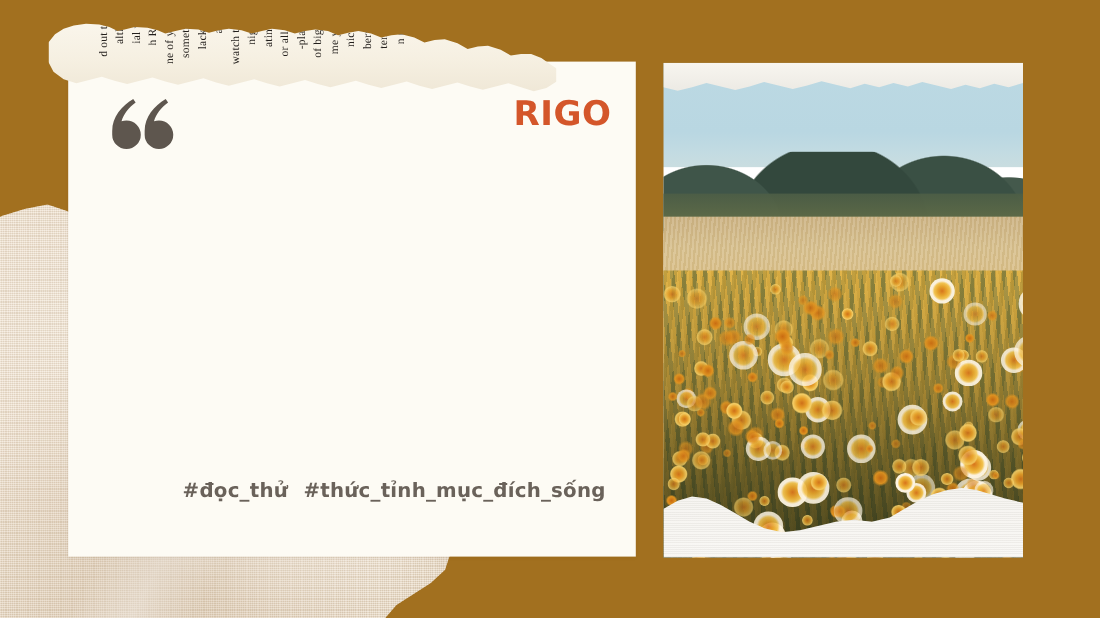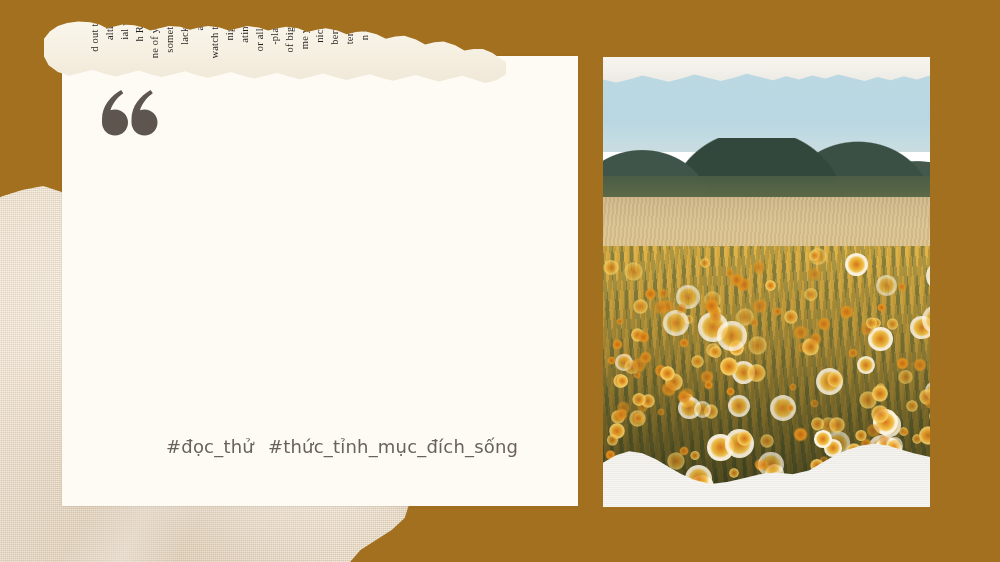--- a/index.html
+++ b/index.html
@@ -179,20 +179,21 @@
 
   
   .hashtags {
     position: absolute;
     left: 104px;
     top: 380px;
     color: #6A625A;
     font-size: 18px;
     letter-spacing: 0.2px;
     font-family: "DejaVu Sans", "Liberation Sans", sans-serif;
+    font-weight: bold;
   }
   .hashtags .tag { margin-right: 14px; }
 
   
   .photo-wrap {
     position: absolute;
     left: 603px;
     top: 57px;
     width: 327px;
     height: 450px;
@@ -289,20 +290,21 @@
 <body>
 
 <div id="stage">
 
   <div class="bg-fill"></div>
 
   <div class="paper-band"></div>
 
   <div class="quote-card">
 
+    <div class="logo">RIGO</div>
 
     <div class="quote-glyph">
       <svg viewBox="0 0 66 54" width="66" height="54" aria-hidden="true">
         <path d="M4 34.5a13 13 0 1 0 13-13c-1.6 0-3.1.3-4.5.8C14.4 15.6 19 9.6 25.3 5.2l-2.2-3.1C12.6 8.3 4 18.3 4 31.2z" fill="#5E564E"></path>
         <path d="M33.5 34.5a13 13 0 1 0 13-13c-1.6 0-3.1.3-4.5.8C43.9 15.6 48.5 9.6 54.8 5.2l-2.2-3.1C42.1 8.3 33.5 18.3 33.5 31.2z" fill="#5E564E"></path>
       </svg>
     </div>
 
 
     <div class="hashtags">

